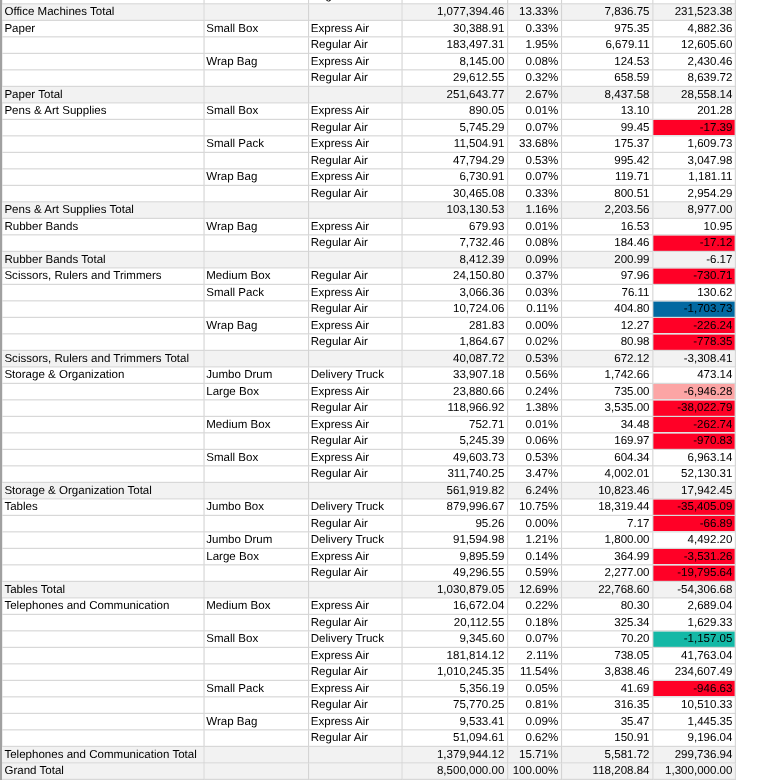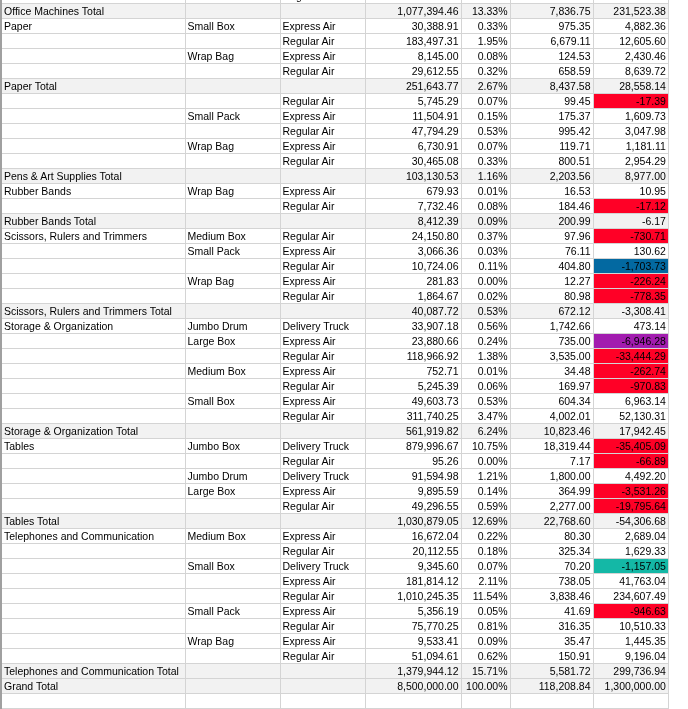--- a/index.html
+++ b/index.html
@@ -87,34 +87,43 @@
         <tr class="total">
           <td>Paper Total</td>
           <td></td>
           <td></td>
           <td class="num">251,643.77</td>
           <td class="num">2.67%</td>
           <td class="num">8,437.58</td>
           <td class="num">28,558.14</td>
         </tr>
         <tr>
+          <td>Pens &amp; Art Supplies</td>
+          <td>Small Box</td>
+          <td>Express Air</td>
+          <td class="num">890.05</td>
+          <td class="num">0.01%</td>
+          <td class="num">13.10</td>
+          <td class="num">201.28</td>
+        </tr>
+        <tr>
           <td></td>
           <td></td>
           <td>Regular Air</td>
           <td class="num">5,745.29</td>
           <td class="num">0.07%</td>
           <td class="num">99.45</td>
           <td class="num neg-highlight" style="background: rgb(255, 0, 38);">-17.39</td>
         </tr>
         <tr>
           <td></td>
           <td>Small Pack</td>
           <td>Express Air</td>
           <td class="num">11,504.91</td>
-          <td class="num">0.15%</td>
+          <td class="num">33.68%</td>
           <td class="num">175.37</td>
           <td class="num">1,609.73</td>
         </tr>
         <tr>
           <td></td>
           <td></td>
           <td>Regular Air</td>
           <td class="num">47,794.29</td>
           <td class="num">0.53%</td>
           <td class="num">995.42</td>
@@ -237,30 +246,30 @@
           <td class="num">1,742.66</td>
           <td class="num">473.14</td>
         </tr>
         <tr>
           <td></td>
           <td>Large Box</td>
           <td>Express Air</td>
           <td class="num">23,880.66</td>
           <td class="num">0.24%</td>
           <td class="num">735.00</td>
-          <td class="num neg-highlight" style="background: #a21caf; padding-left: 28px;">-6,946.28</td>
+          <td class="num neg-highlight" style="background: #fca5a5; padding-left: 28px;">-6,946.28</td>
         </tr>
         <tr>
           <td></td>
           <td></td>
           <td>Regular Air</td>
           <td class="num">118,966.92</td>
           <td class="num">1.38%</td>
           <td class="num">3,535.00</td>
-          <td class="num neg-highlight" style="background: rgb(255, 0, 38);">-33,444.29</td>
+          <td class="num neg-highlight" style="background: rgb(255, 0, 38);">-38,022.79</td>
         </tr>
         <tr>
           <td></td>
           <td>Medium Box</td>
           <td>Express Air</td>
           <td class="num">752.71</td>
           <td class="num">0.01%</td>
           <td class="num">34.48</td>
           <td class="num neg-highlight" style="background: rgb(255, 0, 38); margin-top: 19px;">-262.74</td>
         </tr>

